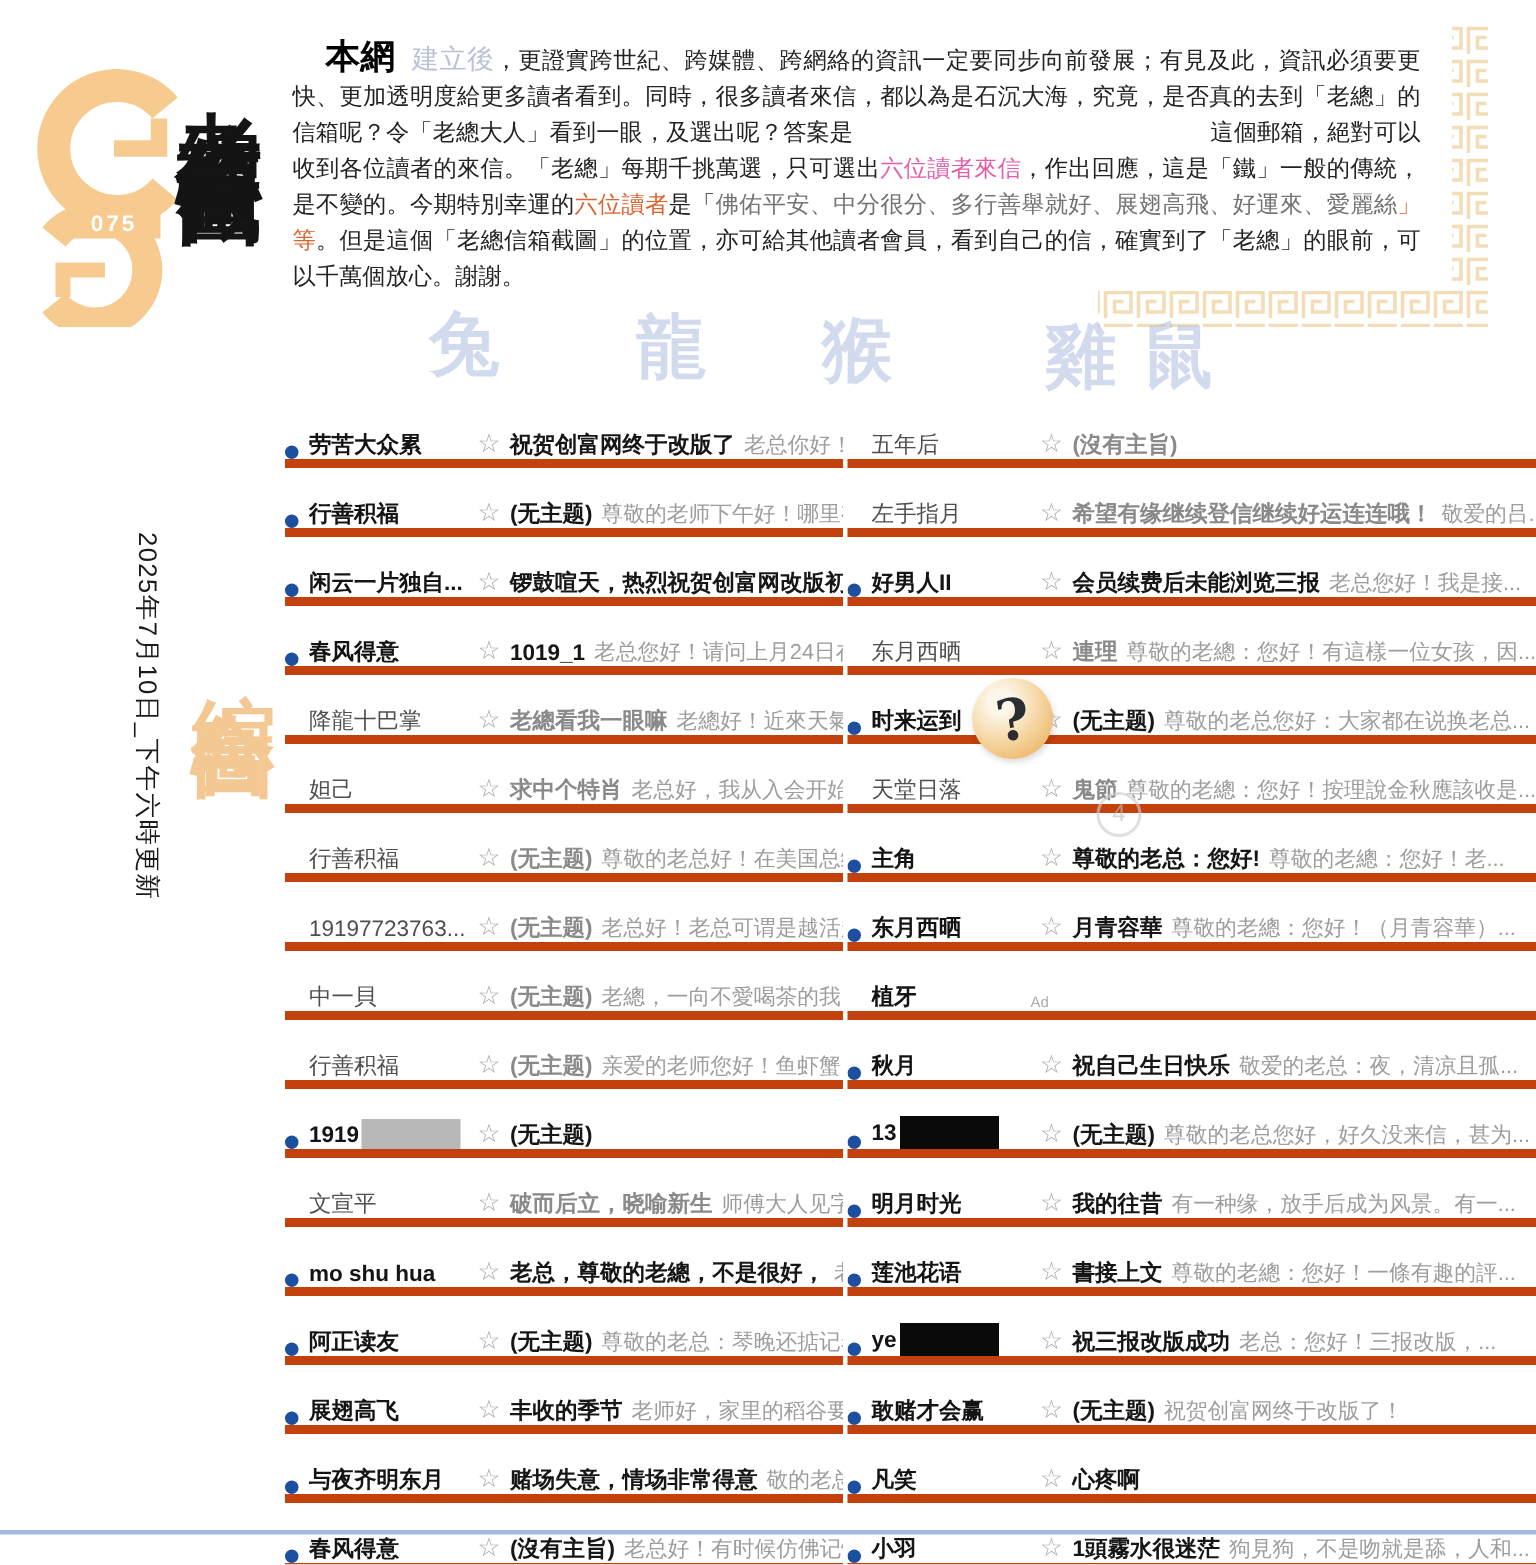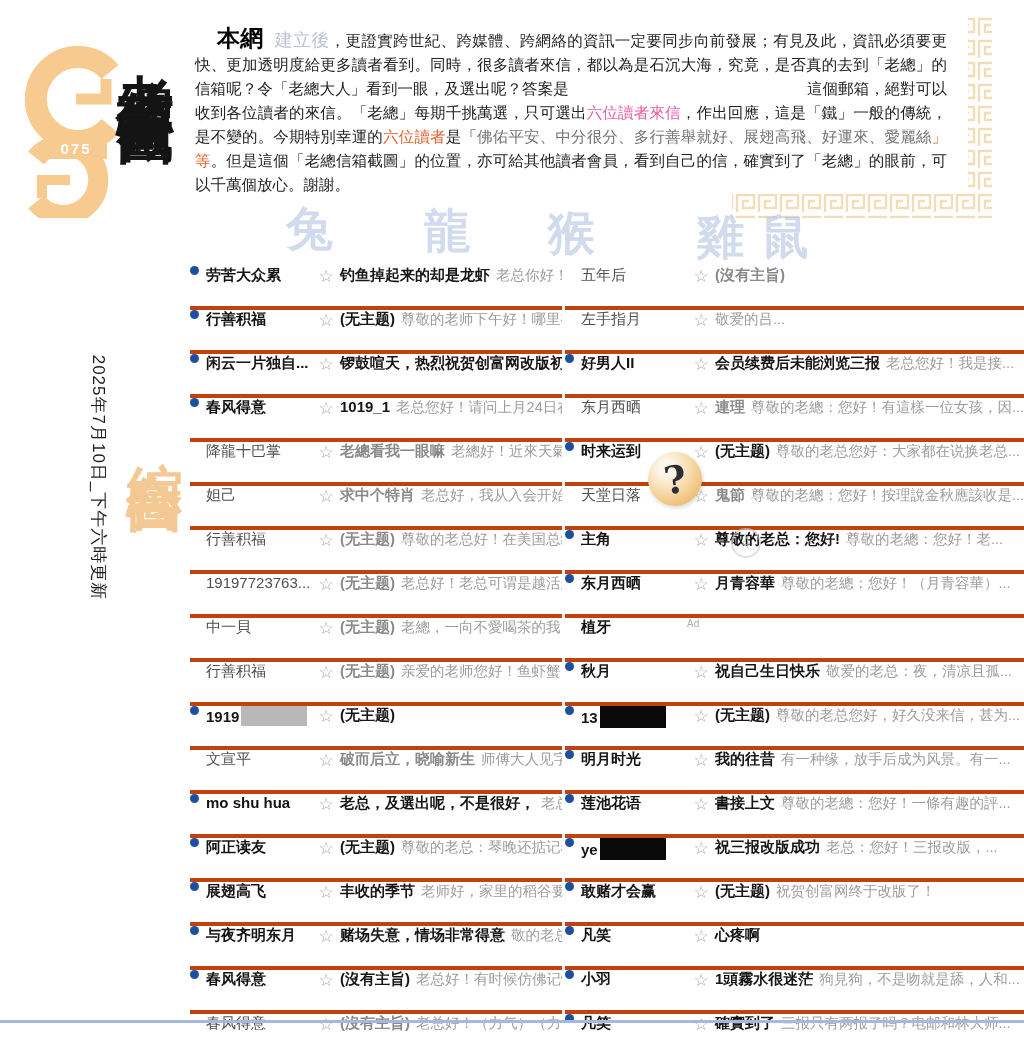--- a/index.html
+++ b/index.html
@@ -47,22 +47,22 @@
   #q-sticker span{font-size:38px;font-weight:bold;color:#2c2c33;transform:rotate(-8deg);
       font-family:"DejaVu Serif",serif;}
   #circle-badge{position:absolute;left:731px;top:528px;width:26px;height:26px;border-radius:50%;
       border:2px solid #cfcfcf;color:#bdbdbd;font-size:16px;display:flex;align-items:center;
       justify-content:center;opacity:.65;}
 
   
   .mail-col{position:absolute;top:266px;}
   #left-col{left:190px;width:372px;}
   #right-col{left:565px;width:459px;}
-  .mail-row{height:40px;display:flex;align-items:flex-start;overflow:hidden;white-space:nowrap;
-            border-bottom:4px solid #c2410c;cursor:default;}
+  .mail-row{height:40px;display:flex;align-items:flex-end;overflow:hidden;white-space:nowrap;
+            border-bottom:6px solid #c2410c;cursor:default;}
   .dot{flex:0 0 16px;}
   .dot i{display:block;width:9px;height:9px;border-radius:50%;background:#1d4fa1;}
   .dot.hidden i{visibility:hidden;}
   .sender{flex:0 0 106px;overflow:hidden;font-size:15px;font-weight:bold;color:#141414;
           display:flex;align-items:center;gap:2px;}
   .mail-row.read .sender{font-weight:normal;color:#4f4f4f;}
   .redaction{display:inline-block;width:66px;height:20px;vertical-align:middle;}
   .redaction.r-gray{background:#b8b8b8;}
   .redaction.r-black{background:#0a0a0a;height:22px;}
   .star{flex:0 0 28px;text-align:center;font-size:17px;color:#a8a8a8;}
@@ -115,21 +115,21 @@
   </div>
 
   <div id="left-col" class="mail-col">
       <div class="mail-row">
     <span class="dot">
           <i></i>
         </span>
     <span class="sender">劳苦大众累</span>
     <span class="star">☆</span>
 
-    <span class="subject">钓鱼掉起来的却是龙虾</span>
+    <span class="subject">祝贺创富网终于改版了</span>
     <span class="preview">老总你好！初次...</span>
   </div>
       <div class="mail-row">
     <span class="dot">
           <i></i>
         </span>
     <span class="sender">行善积福</span>
     <span class="star">☆</span>
 
     <span class="subject">(无主题)</span>
@@ -235,21 +235,21 @@
     <span class="subject">破而后立，晓喻新生</span>
     <span class="preview">师傅大人见字佳 不...</span>
   </div>
       <div class="mail-row">
     <span class="dot">
           <i></i>
         </span>
     <span class="sender">mo shu hua</span>
     <span class="star">☆</span>
 
-    <span class="subject">老总，及選出呢，不是很好，</span>
+    <span class="subject">老总，尊敬的老總，不是很好，</span>
     <span class="preview">老总您好</span>
   </div>
       <div class="mail-row">
     <span class="dot">
           <i></i>
         </span>
     <span class="sender">阿正读友</span>
     <span class="star">☆</span>
 
     <span class="subject">(无主题)</span>
@@ -306,20 +306,21 @@
 
     <span class="subject">(沒有主旨)</span>
   </div>
       <div class="mail-row read">
     <span class="dot hidden">
           <i></i>
         </span>
     <span class="sender">左手指月</span>
     <span class="star">☆</span>
 
+    <span class="subject">希望有缘继续登信继续好运连连哦！</span>
     <span class="preview">敬爱的吕...</span>
   </div>
       <div class="mail-row">
     <span class="dot">
           <i></i>
         </span>
     <span class="sender">好男人II</span>
     <span class="star">☆</span>
 
     <span class="subject">会员续费后未能浏览三报</span>

